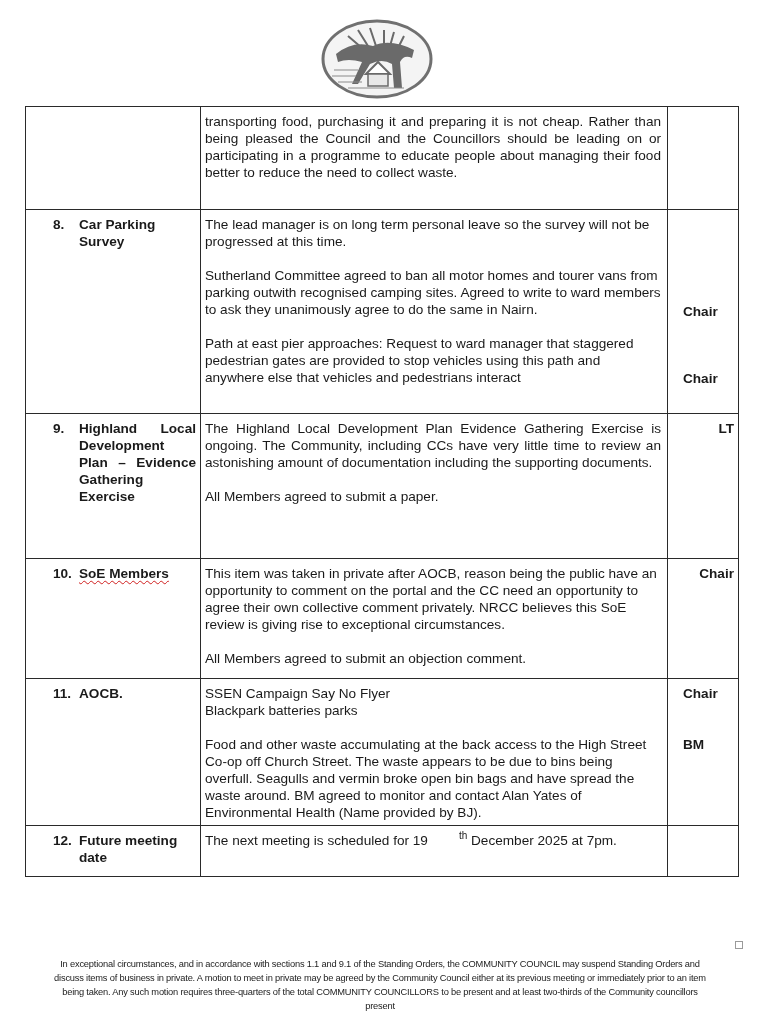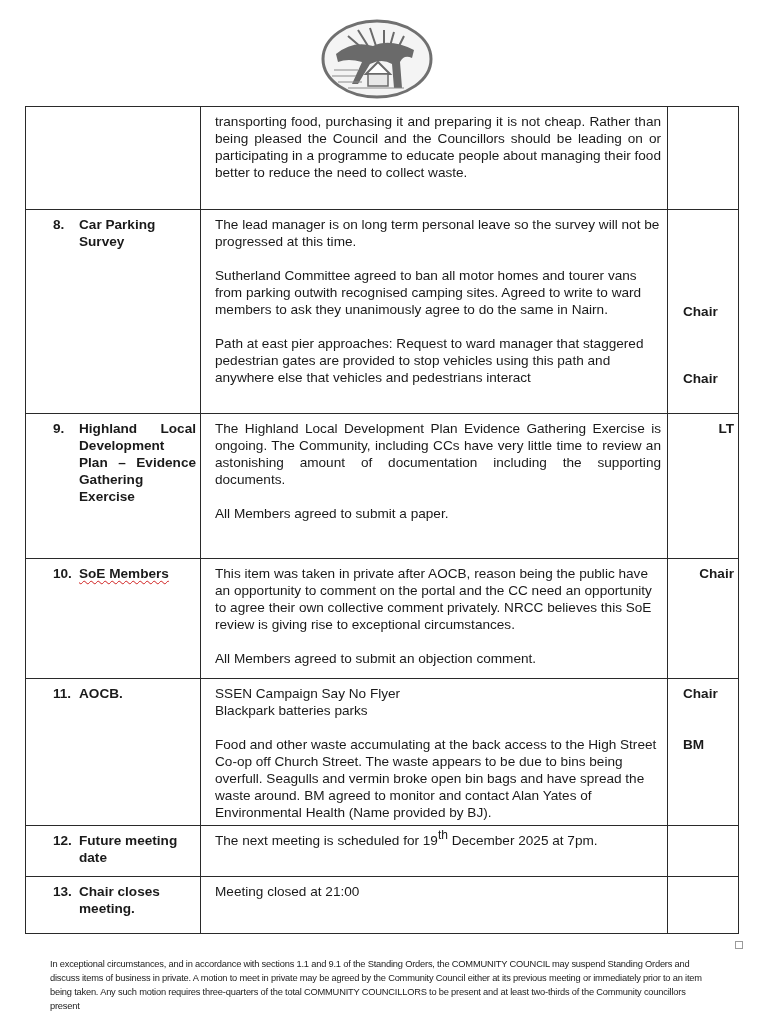--- a/index.html
+++ b/index.html
@@ -8,31 +8,31 @@
   .logo { position: absolute; left: 318px; top: 18px; width: 118px; height: 82px; }
   table.minutes { position: absolute; left: 25px; top: 106px; width: 713px;
                   border-collapse: collapse; table-layout: fixed; }
   table.minutes td { border: 1.5px solid #2a2a2a; vertical-align: top;
                      font-size: 13.6px; line-height: 17px; }
   col.c1 { width: 175px; } col.c2 { width: 467px; } col.c3 { width: 71px; }
   td.item { font-weight: bold; padding: 6px 4px 4px 30px; }
   .item-wrap { display: flex; }
   .item-num { flex: 0 0 auto; width: 26px; margin-left: -3px; }
   .item-title { flex: 1 1 auto; }
-  td.body { padding: 6px 6px 4px 14px; }
+  td.body { padding: 6px 6px 4px 4px; }
   td.body p { margin: 0 0 17px 0; }
   td.body p:last-child { margin-bottom: 0; }
   .just { text-align: justify; }
   td.who { font-weight: bold; padding: 6px 4px 4px 15px; position: relative; text-align: right; }
   .who-line { position: absolute; left: 15px; }
   .squiggle { text-decoration: underline wavy #d02020; text-decoration-thickness: 1px; text-underline-offset: 2px; }
-  sup { font-size: 12px; line-height: 0; }
+  sup { font-size: 10px; line-height: 0; margin-left: 31px; }
   .end-mark { position: absolute; left: 735px; top: 941px; width: 6px; height: 6px;
               border: 1px solid #9a9a9a; }
-  .footer { position: absolute; left: 50px; top: 957px; width: 660px; text-align: left;
+  .footer { position: absolute; left: 50px; top: 957px; width: 660px; text-align: center;
             font-size: 9.3px; line-height: 14px; color: #222; letter-spacing: -0.2px; }
 </style>
 </head>
 <body>
 
 <div class="logo" title="Community council emblem: tree and cottage in oval">
   <svg width="118" height="82" viewBox="0 0 118 82">
     <ellipse cx="59" cy="41" rx="54" ry="38" fill="#f4f4f4" stroke="#707070" stroke-width="3"></ellipse>
     <path d="M18 36 Q35 22 55 28 Q72 20 96 32 L94 40 Q86 36 82 44 L84 70 L76 70 L74 46 Q64 40 52 46 L40 66 L34 66 L44 44 Q30 40 20 44 Z" fill="#6a6a6a"></path>
     <path d="M30 18 L44 30 M40 12 L50 28 M52 10 L58 28 M66 12 L66 28 M76 14 L72 28 M86 18 L80 30" stroke="#6a6a6a" stroke-width="2"></path>
@@ -132,30 +132,18 @@
         <span class="item-num">12.</span>
         <span class="item-title">Future meeting date</span>
       </div>
     </td>
     <td class="body">
       <p><span>The next meeting is scheduled for 19</span><sup>th</sup><span> December 2025 at 7pm.</span></p>
     </td>
     <td class="who"></td>
   </tr>
 
-  <tr style="height:57px">
-    <td class="item">
-      <div class="item-wrap">
-        <span class="item-num">13.</span>
-        <span class="item-title">Chair closes meeting.</span>
-      </div>
-    </td>
-    <td class="body">
-      <p>Meeting closed at 21:00</p>
-    </td>
-    <td class="who"></td>
-  </tr>
 </tbody>
   </table>
 
 <div class="end-mark"></div>
 
 <div class="footer">In exceptional circumstances, and in accordance with sections 1.1 and 9.1 of the Standing Orders, the COMMUNITY COUNCIL may suspend Standing Orders and discuss items of business in private. A motion to meet in private may be agreed by the Community Council either at its previous meeting or immediately prior to an item being taken. Any such motion requires three-quarters of the total COMMUNITY COUNCILLORS to be present and at least two-thirds of the Community councillors present</div>
 
 </body></html>

